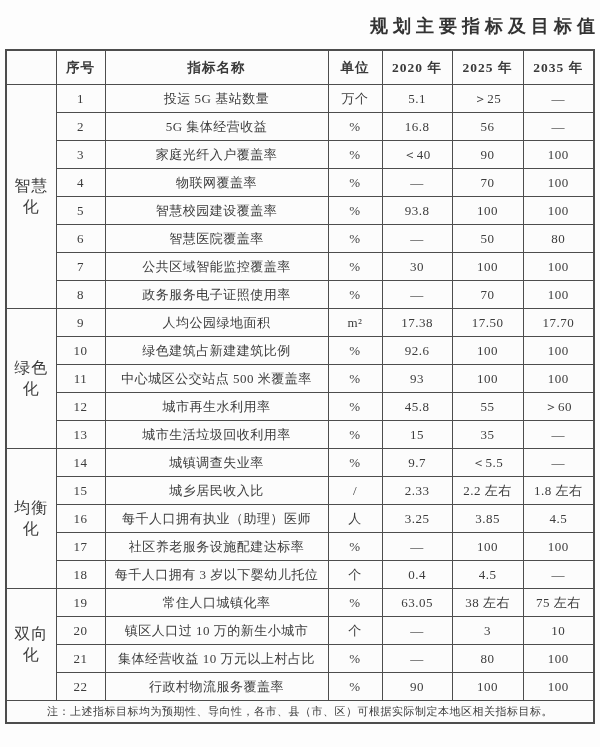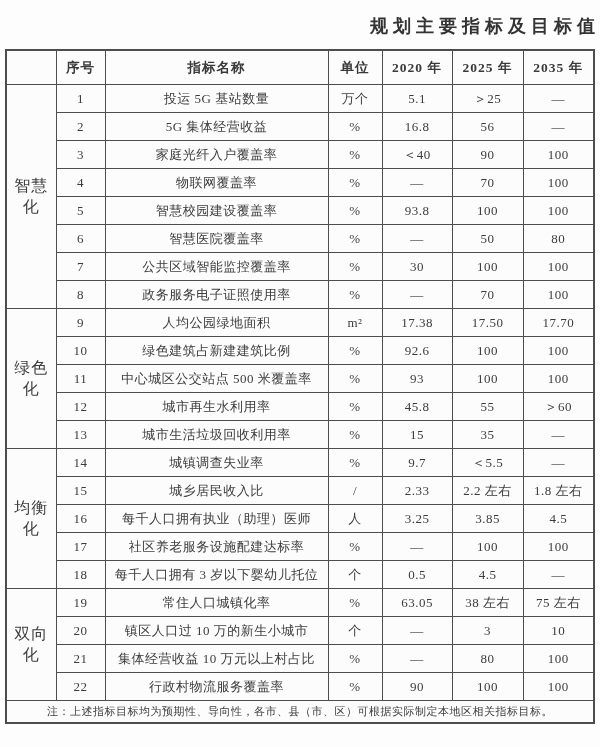--- a/index.html
+++ b/index.html
@@ -237,21 +237,21 @@
           <td class="cell-name">社区养老服务设施配建达标率</td>
           <td class="cell-unit">%</td>
           <td class="cell-year">—</td>
           <td class="cell-year">100</td>
           <td class="cell-year">100</td>
         </tr>
         <tr>
           <td class="cell-index">18</td>
           <td class="cell-name">每千人口拥有 3 岁以下婴幼儿托位</td>
           <td class="cell-unit">个</td>
-          <td class="cell-year">0.5</td>
+          <td class="cell-year">0.4</td>
           <td class="cell-year">4.5</td>
           <td class="cell-year">—</td>
         </tr>
         <tr>
           <td class="cell-group" rowspan="4">双向化</td>
           <td class="cell-index">19</td>
           <td class="cell-name">常住人口城镇化率</td>
           <td class="cell-unit">%</td>
           <td class="cell-year">63.05</td>
           <td class="cell-year">38 左右</td>

